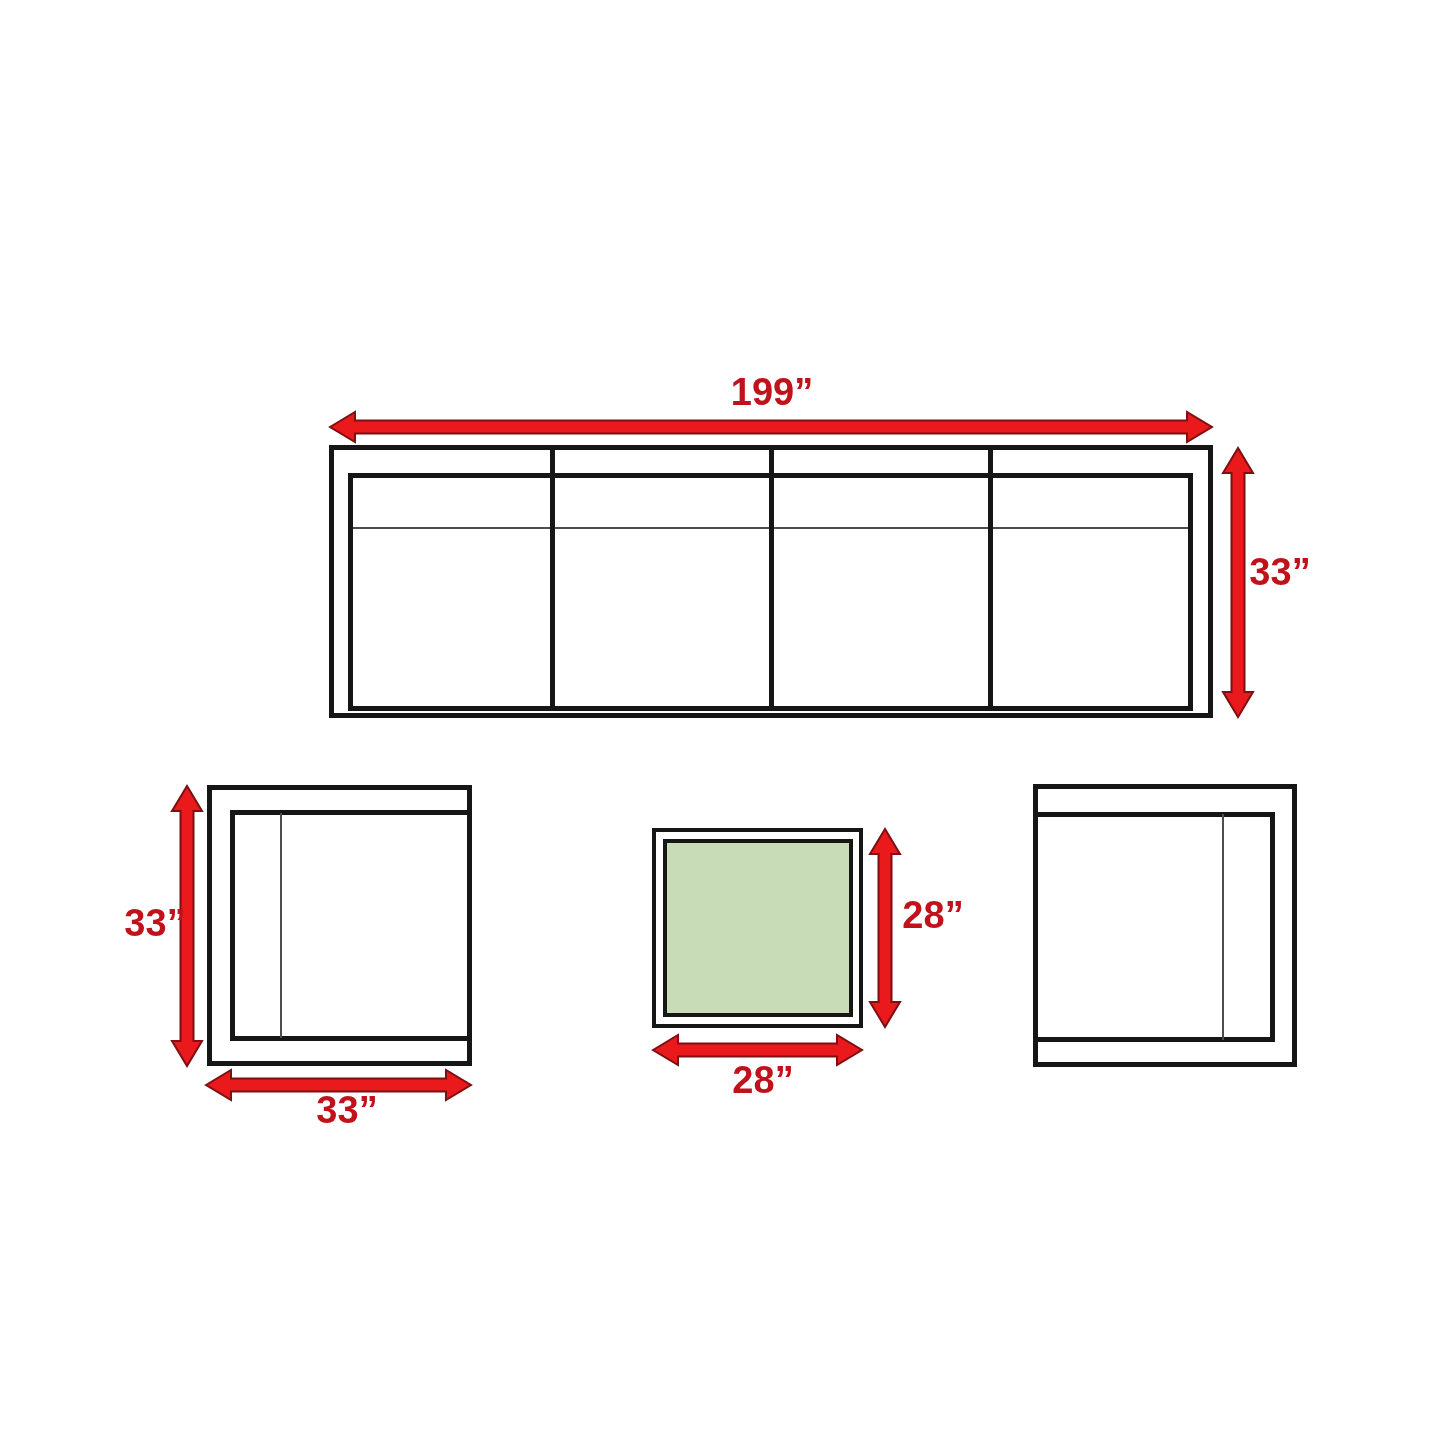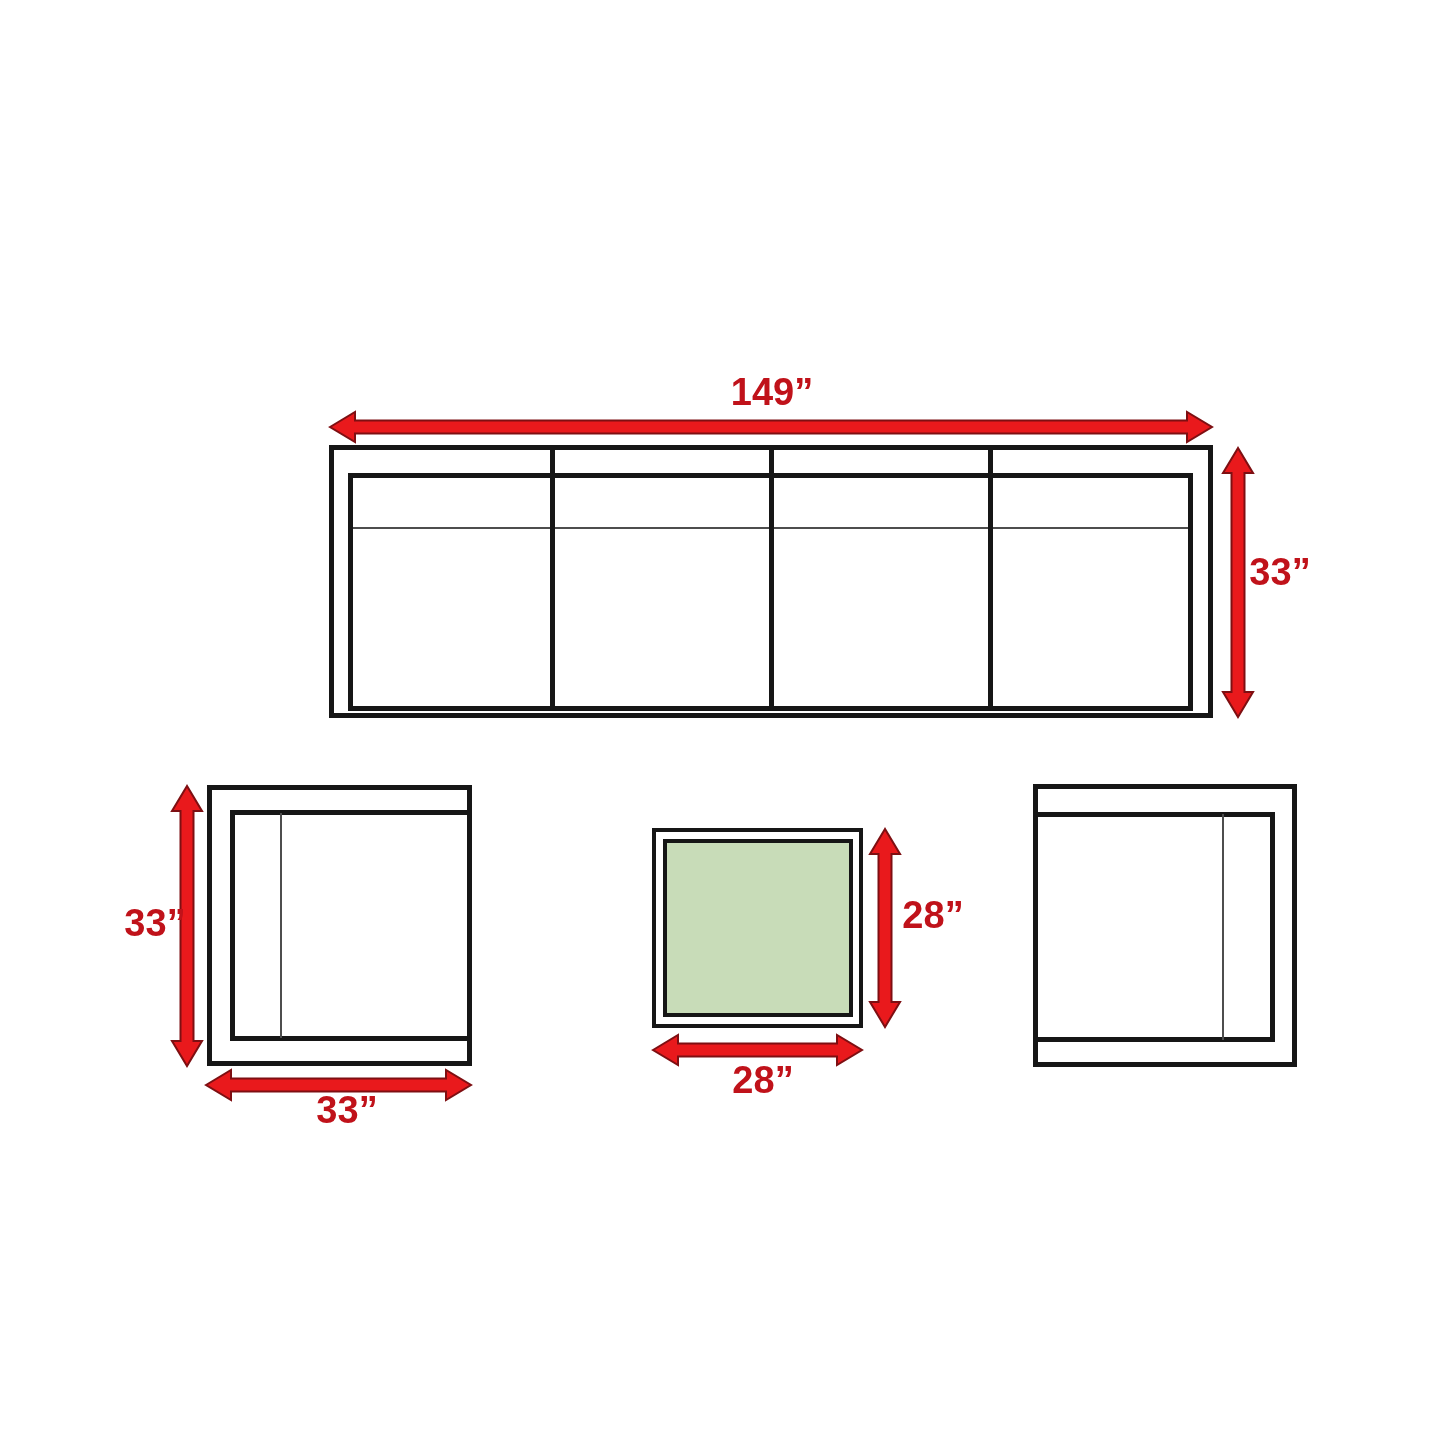--- a/index.html
+++ b/index.html
@@ -48,21 +48,21 @@
 </head>
 <body>
 
 <div class="canvas">
 
   <div class="arrow" style="left:329px;top:410px;width:884px;height:34px">
       <svg width="884" height="34" viewBox="0 0 884 34">
         <polygon points="1,17 26,2 26,10.5 858,10.5 858,2 883,17 858,32 858,23.5 26,23.5 26,32" fill="var(--arrow-fill)" stroke="var(--arrow-outline)" stroke-width="2" stroke-linejoin="miter"></polygon>
       </svg>
     </div>
-  <div class="dim-label" style="left:672px;top:372px;width:200px">149”</div>
+  <div class="dim-label" style="left:672px;top:372px;width:200px">199”</div>
 
   <div class="rect" style="left:329px;top:445px;width:884px;height:273px"></div>
   <div class="rect" style="left:348px;top:473px;width:845px;height:238px"></div>
   <div class="thinline" style="left:353px;top:527px;width:835px;height:2px"></div>
   <div class="bar" style="left:550px;top:445px;width:5px;height:266px"></div>
   <div class="bar" style="left:769px;top:445px;width:5px;height:266px"></div>
   <div class="bar" style="left:988px;top:445px;width:5px;height:266px"></div>
 
   <div class="arrow" style="left:1221px;top:447px;width:34px;height:271px">
       <svg width="34" height="271" viewBox="0 0 34 271">

